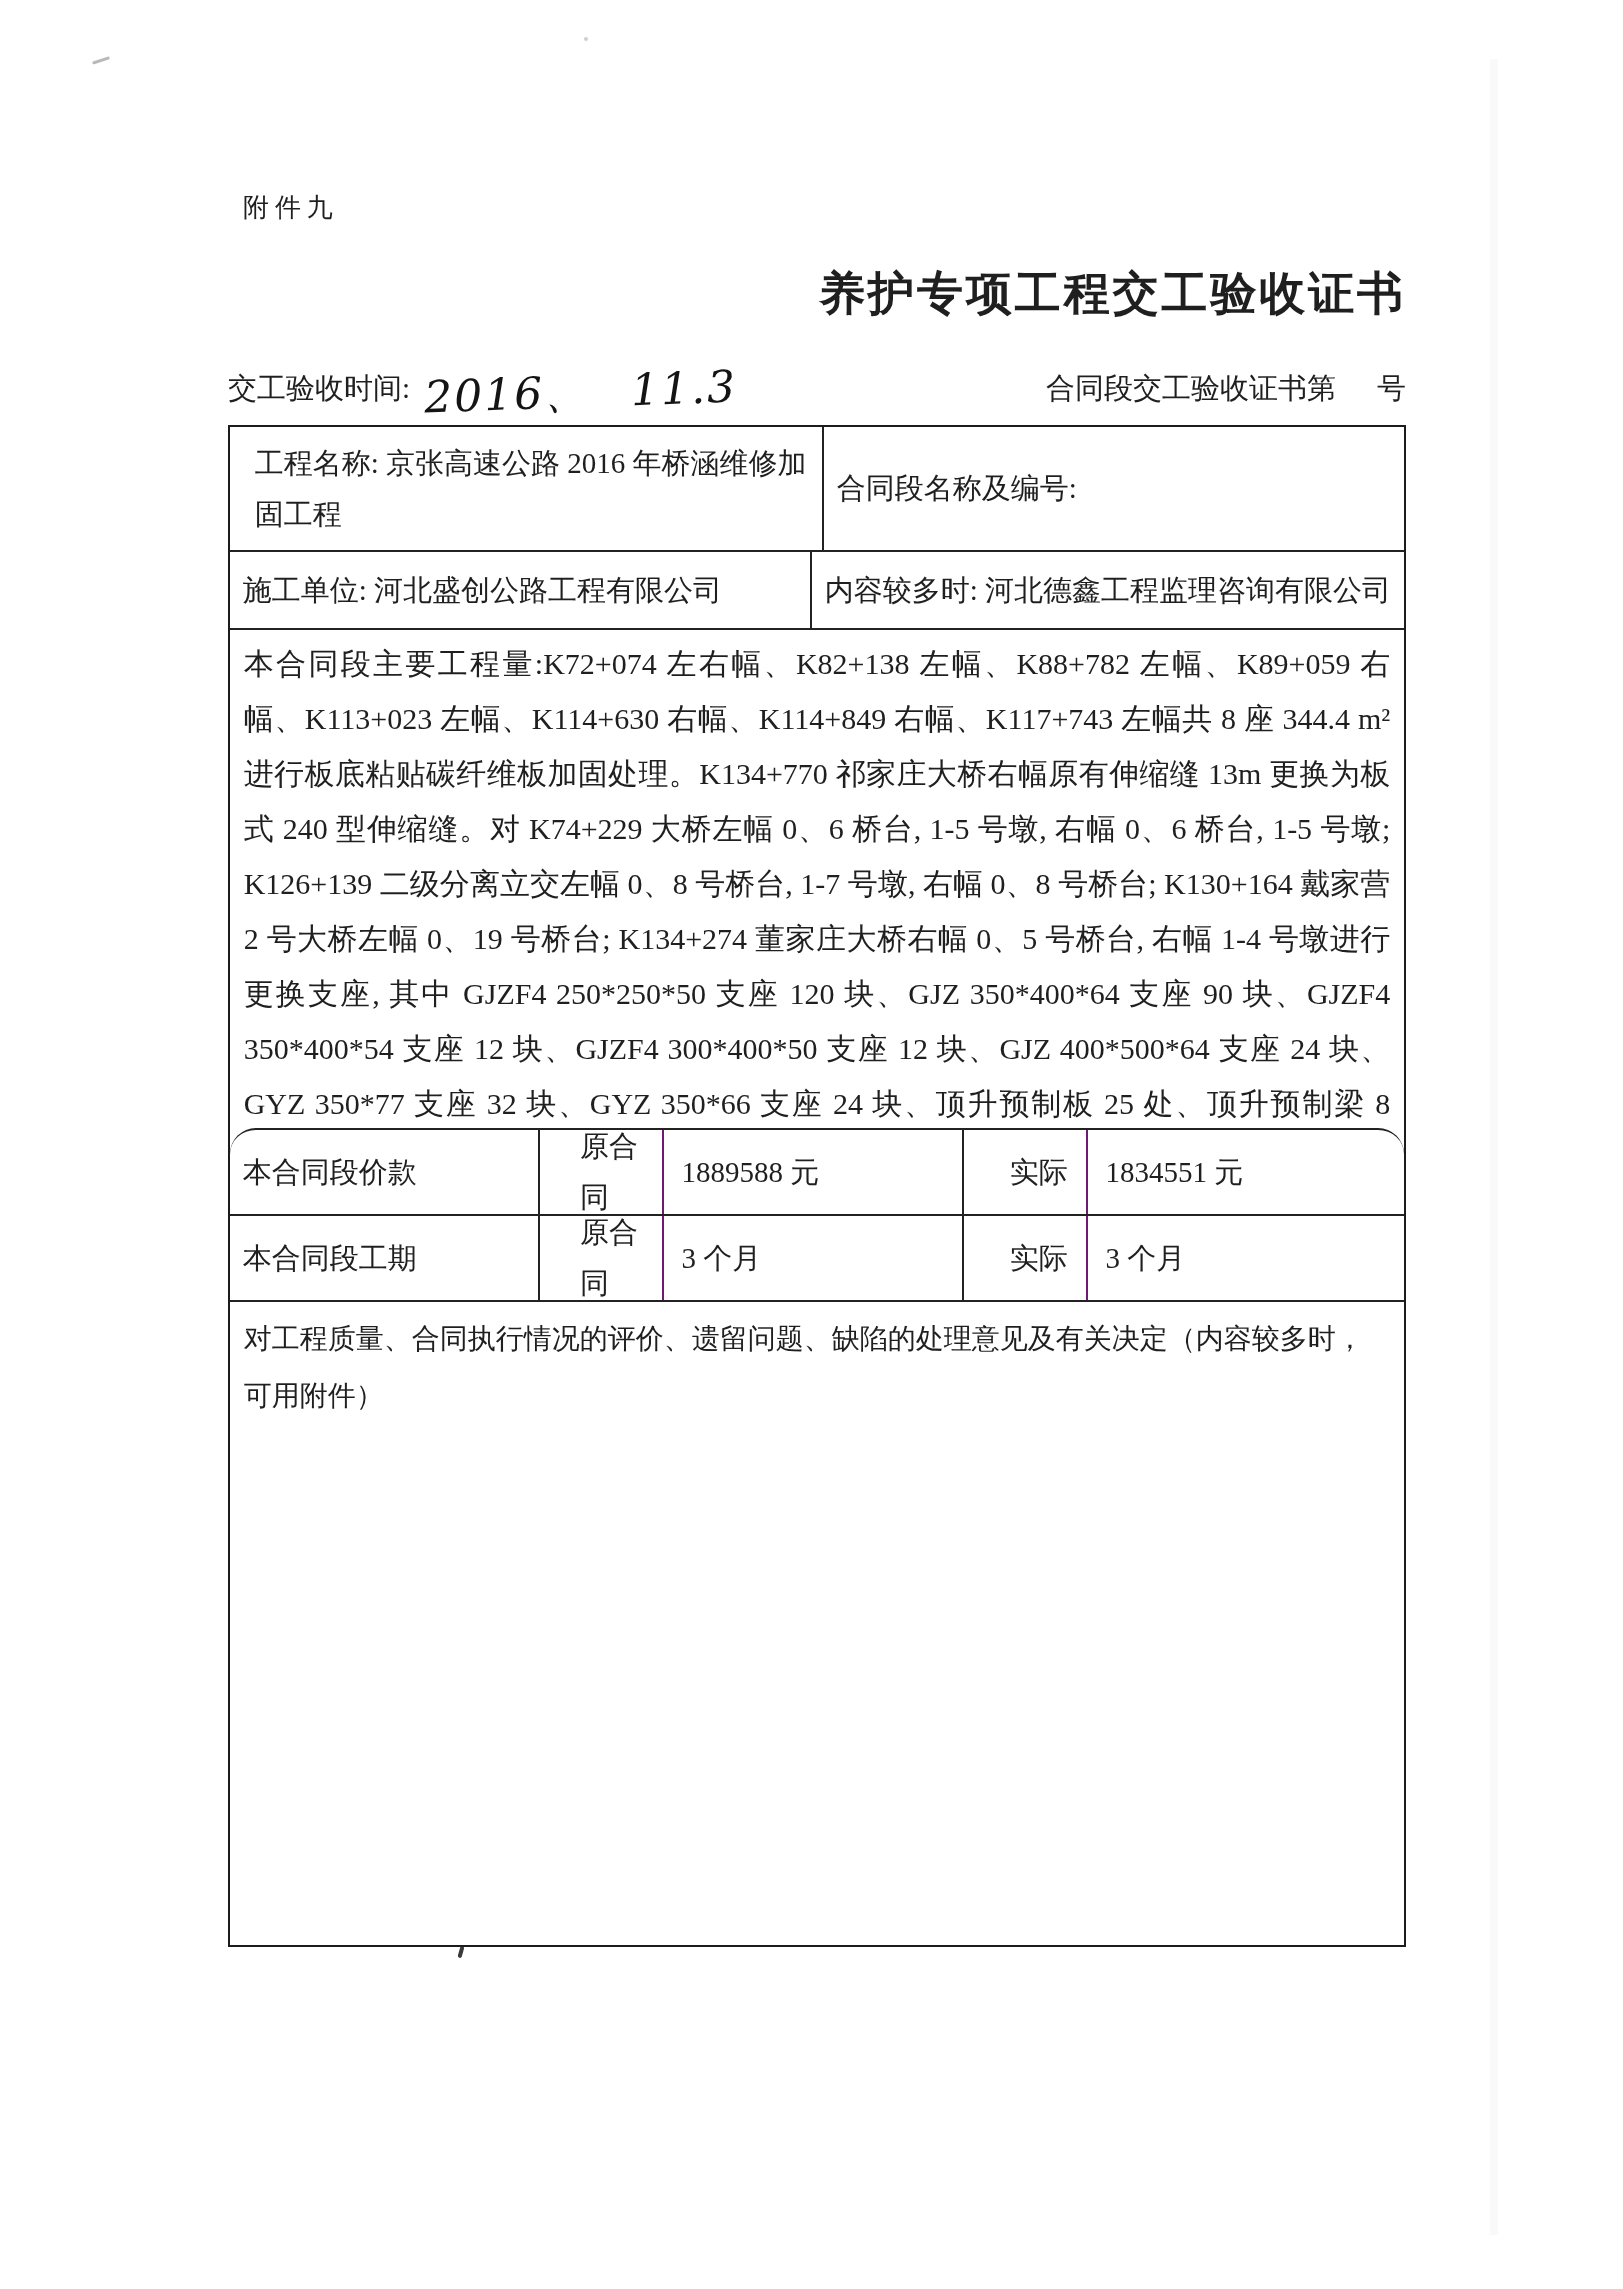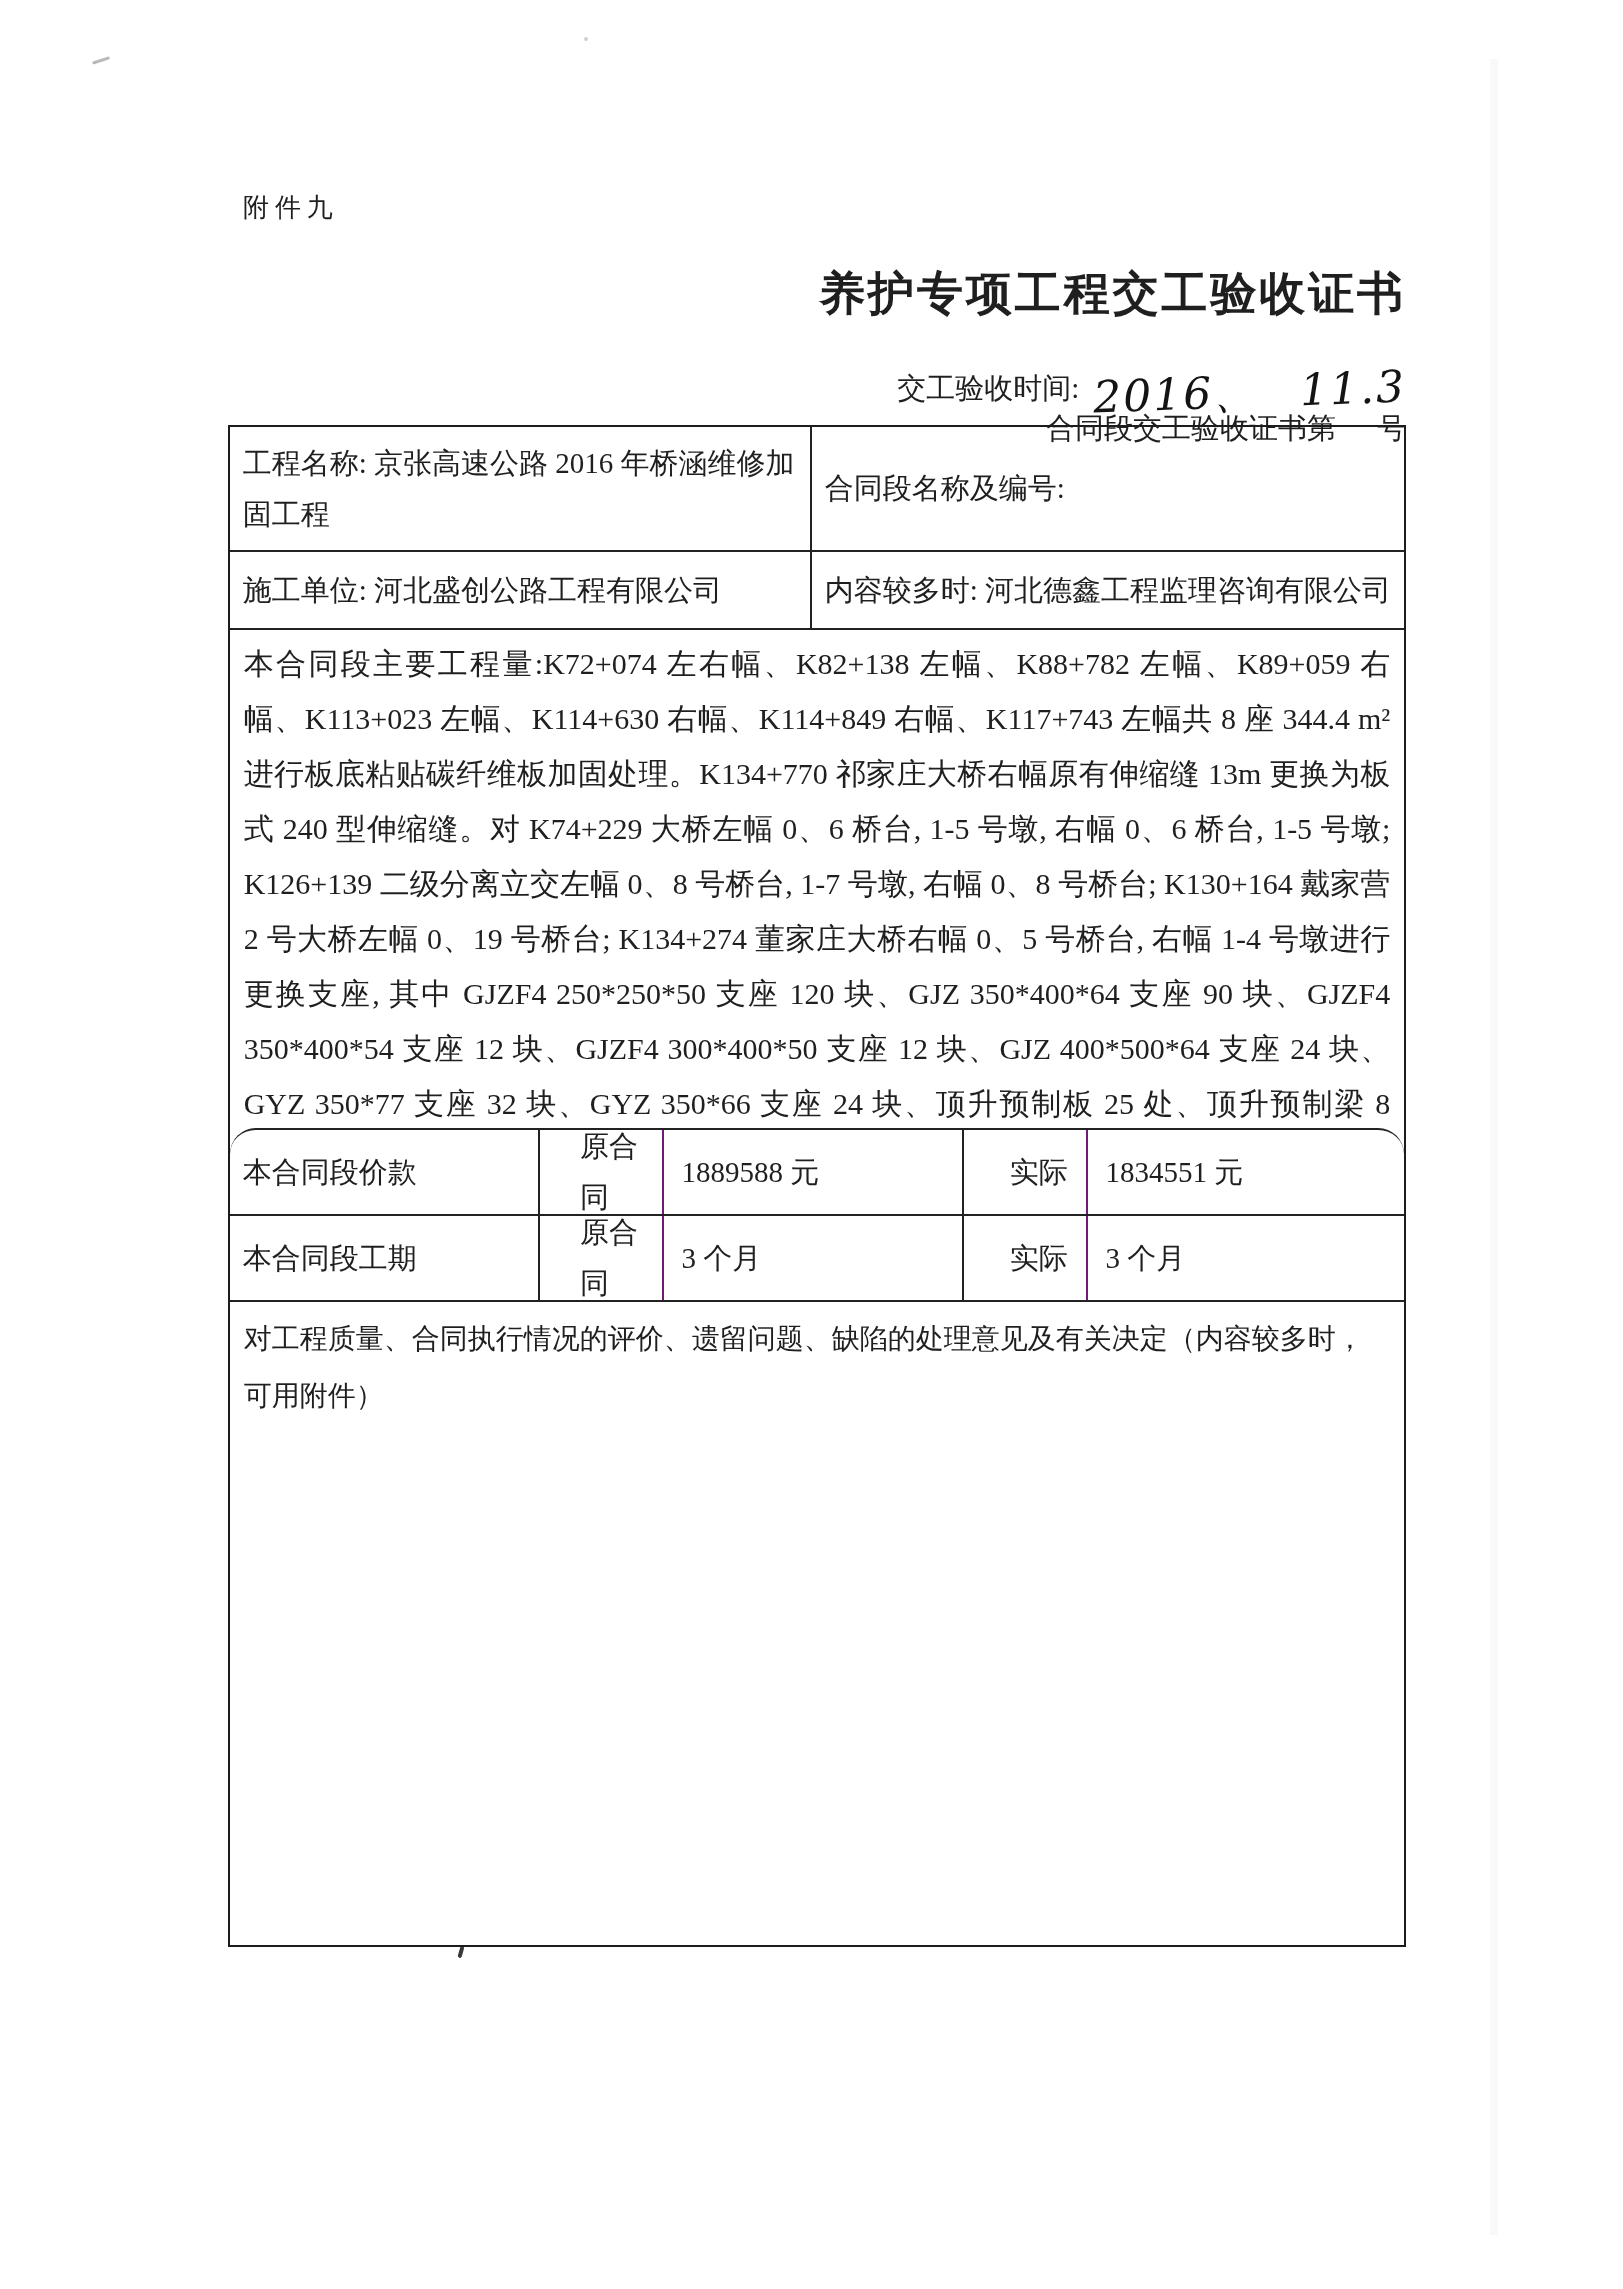--- a/index.html
+++ b/index.html
@@ -15,39 +15,38 @@
     font-size:26px;letter-spacing:5.9px;
   }
   .title{
     position:absolute;left:228px;top:263px;width:1178px;
     text-align:right;font-size:46px;font-weight:700;letter-spacing:2.9px;
   }
   .meta{
     position:absolute;left:228px;top:369px;width:1178px;
     display:flex;justify-content:space-between;align-items:flex-end;
     font-size:29px;
-    flex-direction:column;
   }
   .meta-left{display:flex;align-items:flex-end;}
   .handwrite{
     display:inline-block;
     font-family:"DejaVu Serif",serif;font-style:italic;
     font-size:44px;line-height:39px;letter-spacing:2px;color:#141414;
     transform:rotate(-2deg) translateY(2px);
     margin-left:13.7px;
   }
   .handwrite .hw2{margin-left:41px;}
   .cert-gap{display:inline-block;width:41px;}
   .doc-table{
     position:absolute;left:228px;top:425px;width:1178px;
     border:2.9px solid #1c1c1c;box-sizing:border-box;
     font-size:29px;
   }
   .t-row{display:flex;box-sizing:border-box;border-top:2px solid #222;}
-  .t-row:first-child{border-top:none;}
+  .t-row:first-child{border-top:none;margin-left:12px;}
   .r1{height:123px;}
   .r2{height:98px;}
   .r3{height:78px;}
   .r4{height:500px;}
   .r5{height:86px;border-radius:26px;}
   .r6{height:86px;}
   .r7{height:645px;}
   .c{box-sizing:border-box;display:flex;align-items:center;padding:0 12.7px;line-height:51px;}
   .c-left{width:582px;border-right:2px solid #222;}
   .c-right{flex:1;}

